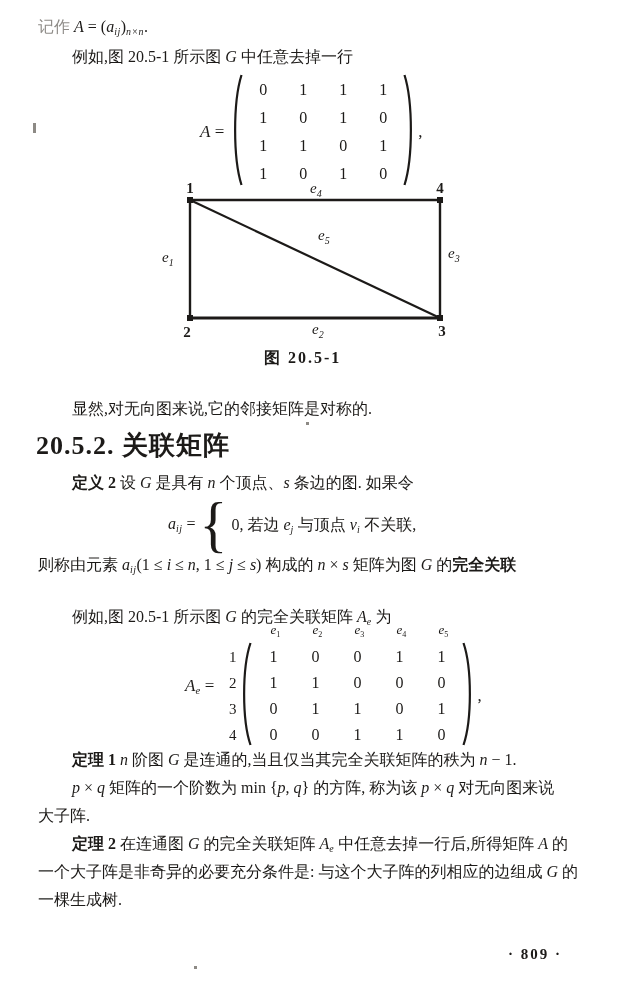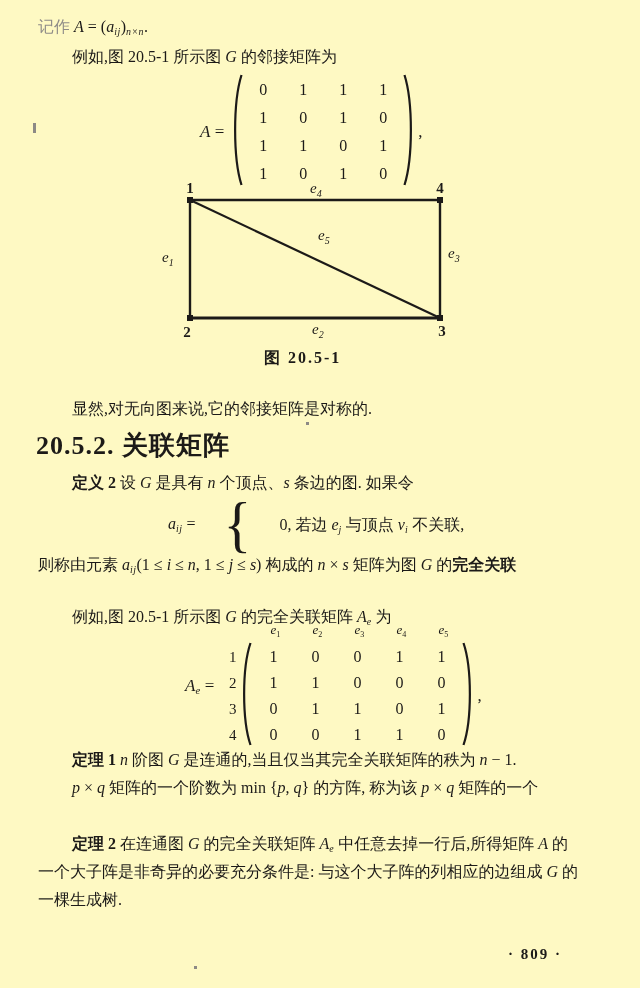--- a/index.html
+++ b/index.html
@@ -1,18 +1,18 @@
 <!DOCTYPE html>
 <html><head>
 <meta charset="utf-8">
 <style>
   html,body{margin:0;padding:0;background:#e8e6e0;}
   #page{
     position:relative;width:640px;height:988px;margin:0 auto;
-    background:#fef9c3;color:#1c1a18;overflow:hidden;
+    background:#ffffff;color:#1c1a18;overflow:hidden;
     font-family:"Liberation Serif","DejaVu Serif",serif;
     font-size:16px;
   }
   .abs{position:absolute;}
   .tline{height:30px;line-height:30px;white-space:nowrap;}
   .lh28 .tline{height:28px;line-height:28px;}
   .tline.indent{padding-left:34px;}
   .s-i{font-style:italic;}
   .s-b{font-weight:bold;}
   .s-f{color:#8f8c88;}
@@ -28,40 +28,40 @@
   .mrowwrap{display:flex;align-items:center;}
   .mrowheads{display:flex;flex-direction:column;width:16px;margin-right:3px;}
   .mrhcell{height:26px;line-height:26px;text-align:right;font-size:15px;}
   .m4 .mgrid{display:grid;grid-template-columns:repeat(4,40px);grid-auto-rows:28px;}
   .m5 .mgrid{display:grid;grid-template-columns:repeat(5,42px);grid-auto-rows:26px;}
   .mcell{text-align:center;line-height:28px;font-size:16px;}
   .m5 .mcell{line-height:26px;}
   .paren{flex:0 0 auto;}
   .mtrail{font-size:17px;margin-left:2px;align-self:center;}
   
-  .caseblock{display:flex;align-items:center;gap:24px;}
+  .caseblock{display:flex;align-items:center;}
   .clabel{font-size:16px;margin-right:4px;white-space:nowrap;}
   .cbrace{font-size:58px;font-weight:300;line-height:58px;margin-right:4px;transform:scaleY(1.05);}
   .clines .tline{height:28px;line-height:28px;}
   
   #figcaption{font-size:16px;letter-spacing:2px;font-weight:bold;}
   #pagenum{font-size:15px;font-weight:bold;letter-spacing:2px;}
   .speck{position:absolute;background:#8d8a85;}
 </style>
 </head>
 <body>
 
 <div id="page">
 
   <div class="abs" style="left:38px;top:12px;">
       <div class="tline"><span class="s-f">记作 </span><span class="s-i">A</span><span> = (</span><span class="s-i">a</span><span class="s-subi">ij</span><span>)</span><span class="s-subi">n×n</span><span>.</span></div>
     </div>
 
   <div class="abs" style="left:38px;top:42px;">
-      <div class="tline indent"><span>例如,图 20.5-1 所示图 </span><span class="s-i">G</span><span> 的邻接矩阵为</span></div>
+      <div class="tline indent"><span>例如,图 20.5-1 所示图 </span><span class="s-i">G</span><span> 中任意去掉一行</span></div>
     </div>
 
   <div class="abs matrix m4" style="left:200px;top:72px;">
     <span class="mlabel"><span class="s-i">A</span><span> = </span></span>
     <div class="mbody">
       <div class="mrowwrap">
         <span class="paren">
           <svg width="13" height="116" viewBox="0 0 13 116">
               <path d="M11.5,3 C3,30 3,86 11.5,113" stroke="#1c1a18" stroke-width="2.2" fill="none"></path>
             </svg>
@@ -200,21 +200,22 @@
         </span>
         <span class="mtrail">,</span>
       </div>
     </div>
   </div>
 
   <div class="abs lh28" style="left:38px;top:746px;">
       <div class="tline indent"><span class="s-b">定理 1</span><span>  </span><span class="s-i">n</span><span> 阶图 </span><span class="s-i">G</span><span> 是连通的,当且仅当其完全关联矩阵的秩为 </span><span class="s-i">n</span><span> − 1.</span></div>
     </div>
   <div class="abs lh28" style="left:38px;top:774px;">
-      <div class="tline indent"><span class="s-i">p</span><span> × </span><span class="s-i">q</span><span> 矩阵的一个阶数为 min {</span><span class="s-i">p</span><span>, </span><span class="s-i">q</span><span>} 的方阵, 称为该 </span><span class="s-i">p</span><span> × </span><span class="s-i">q</span><span> 矩阵的一个</span></div>
+      <div class="tline indent"><span class="s-i">p</span><span> × </span><span class="s-i">q</span><span> 矩阵的一个阶数为 min {</span><span class="s-i">p</span><span>, </span><span class="s-i">q</span><span>} 的方阵, 称为该 </span><span class="s-i">p</span><span> × </span><span class="s-i">q</span><span> 对无向图来说</span></div>
+      <div class="tline"><span>大子阵.</span></div>
     </div>
   <div class="abs lh28" style="left:38px;top:830px;">
       <div class="tline indent"><span class="s-b">定理 2</span><span>  在连通图 </span><span class="s-i">G</span><span> 的完全关联矩阵 </span><span class="s-i">A</span><span class="s-subi">e</span><span> 中任意去掉一行后,所得矩阵 </span><span class="s-i">A</span><span> 的</span></div>
       <div class="tline"><span>一个大子阵是非奇异的必要充分条件是: 与这个大子阵的列相应的边组成 </span><span class="s-i">G</span><span> 的</span></div>
       <div class="tline"><span>一棵生成树.</span></div>
     </div>
 
   <div id="pagenum" class="abs" style="left:508px;top:946px;text-align:right;">· 809 ·</div>
 
   <div class="speck" style="left:33px;top:123px;width:3px;height:10px;"></div>

